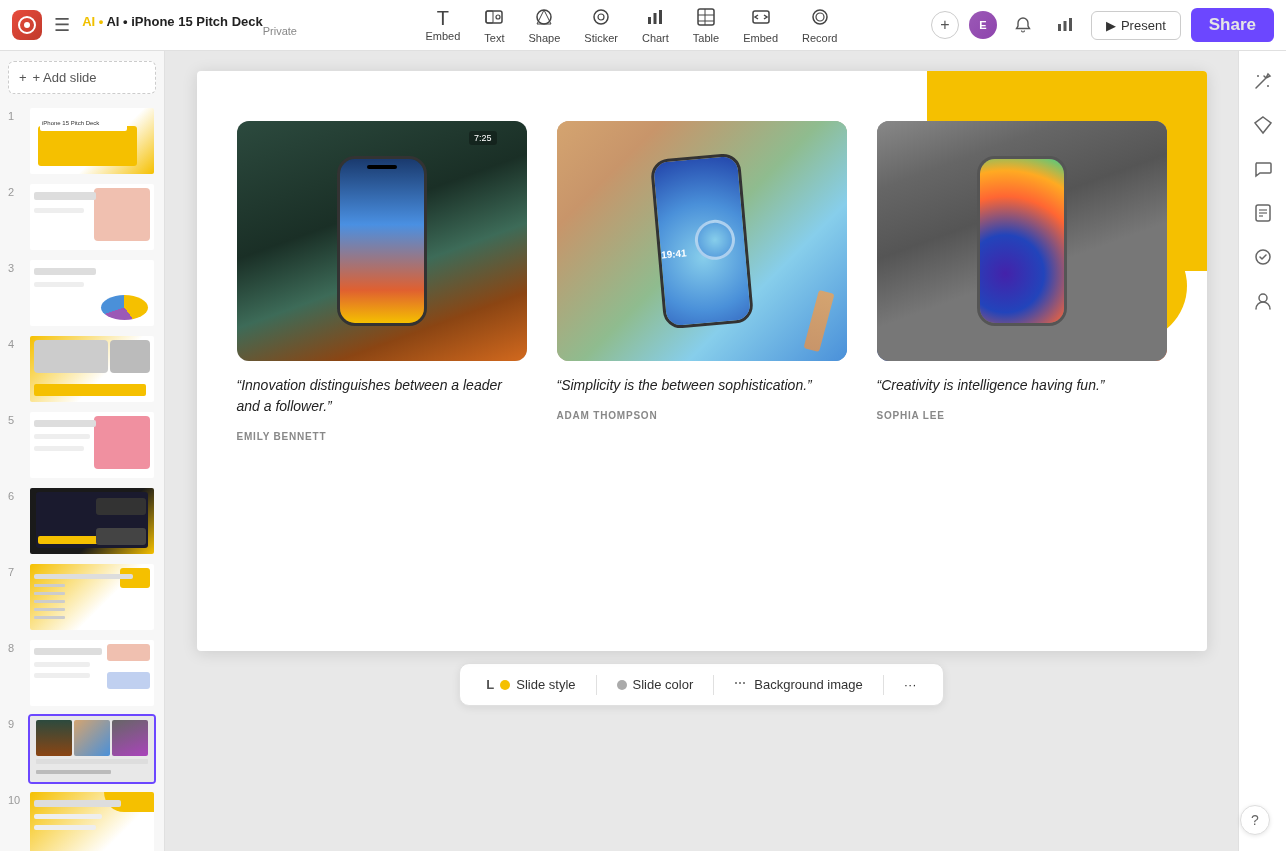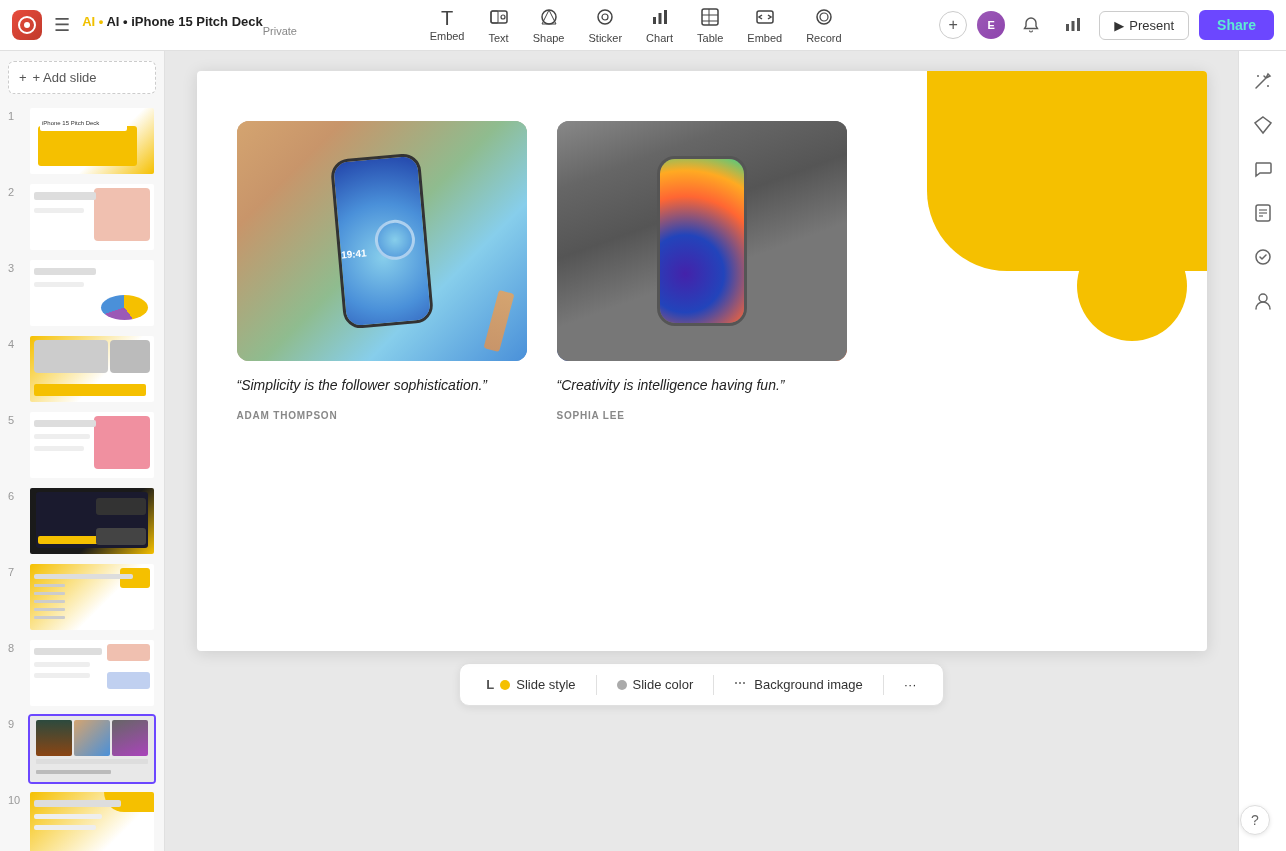--- a/index.html
+++ b/index.html
@@ -87,25 +87,25 @@
       background: #fff;
       border: 1px solid #ccc;
       border-radius: 6px;
       cursor: pointer;
       font-size: 13px;
       color: #333;
     }
     .share-btn {
       padding: 7px 18px;
       background: #6c47ff;
-      color: #5eead4;
+      color: #e5e5e5;
       border: none;
       border-radius: 6px;
       cursor: pointer;
-      font-size: 14px;
+      font-size: 17px;
       font-weight: 600;
     }
 
     
     .main-layout {
       display: flex;
       flex: 1;
       overflow: hidden;
     }
 
@@ -622,35 +622,50 @@
 
   <div class="canvas-area">
     <div class="slide-canvas">
 
       <div class="bg-shape-1"></div>
       <div class="bg-shape-2"></div>
 
       <div class="slide-content">
         <div class="quotes-grid">
 
+          <div class="quote-card">
+            <div class="quote-img">
+              <div class="phone-img-1" style="width:100%;height:100%;display:flex;align-items:center;justify-content:center;">
+                <div style="position:relative;">
+                  <div class="phone-mockup">
+                    <div class="phone-screen-1"></div>
+                    <div style="position:absolute;top:6px;left:50%;transform:translateX(-50%);width:30px;height:4px;background:#000;border-radius:2px;"></div>
+                  </div>
+                </div>
+                <div style="position:absolute;top:10px;right:30px;background:rgba(0,0,0,0.3);color:white;font-size:9px;padding:2px 5px;border-radius:3px;">7:25</div>
+              </div>
+            </div>
+            <div class="quote-text">“Innovation distinguishes between a leader and a follower.”</div>
+            <div class="quote-author">EMILY BENNETT</div>
+          </div>
 
           <div class="quote-card">
             <div class="quote-img">
               <div class="phone-img-2" style="width:100%;height:100%;display:flex;align-items:center;justify-content:center;position:relative;">
                 <div style="position:absolute;top:0;left:0;right:0;bottom:0;background:linear-gradient(135deg,#d4a470 0%,#c8956a 20%,#8fbc8f 50%,#87ceeb 70%,#4a90d9 100%);"></div>
                 <div class="phone-mockup" style="z-index:1;transform:rotate(-5deg);">
                   <div class="phone-screen-2">
                     <div style="color:white;font-size:10px;font-weight:bold;text-align:center;margin-top:20px;">19:41</div>
                     <div style="width:40px;height:40px;border-radius:50%;border:3px solid rgba(255,255,255,0.5);margin:10px auto;background:radial-gradient(circle,#87ceeb,#4a90d9);"></div>
                   </div>
                 </div>
                 <div style="position:absolute;bottom:10px;right:20px;z-index:2;width:16px;height:60px;background:linear-gradient(180deg,#d4a470,#c8956a);border-radius:3px;transform:rotate(15deg);"></div>
               </div>
             </div>
-            <div class="quote-text">“Simplicity is the follower sophistication.”</div>
+            <div class="quote-text">“Simplicity is the between sophistication.”</div>
             <div class="quote-author">ADAM THOMPSON</div>
           </div>
 
           <div class="quote-card">
             <div class="quote-img">
               <div class="phone-img-3" style="width:100%;height:100%;display:flex;align-items:center;justify-content:center;position:relative;">
                 <div style="position:absolute;top:0;left:0;right:0;bottom:0;background:linear-gradient(160deg,#888 0%,#666 20%,#555 40%,#777 60%);"></div>
                 <div class="phone-mockup" style="z-index:1;border-color:#555;background:#1a1a1a;">
                   <div class="phone-screen-3"></div>
                 </div>

